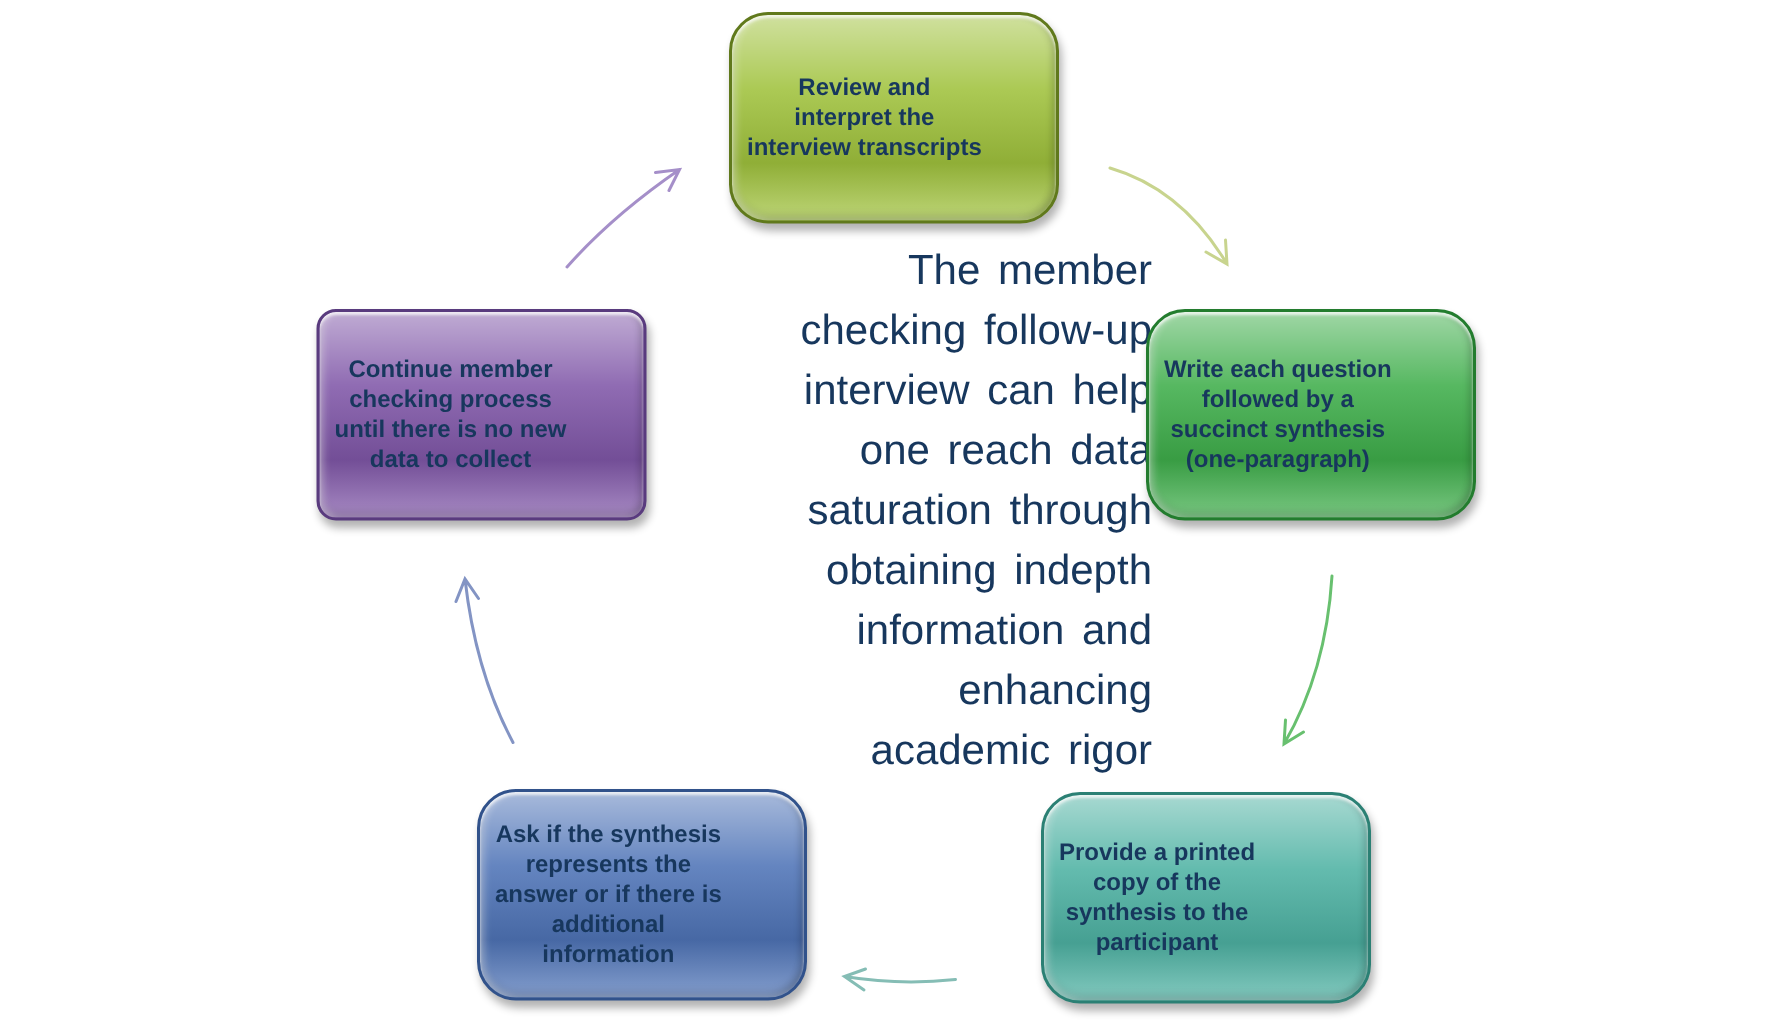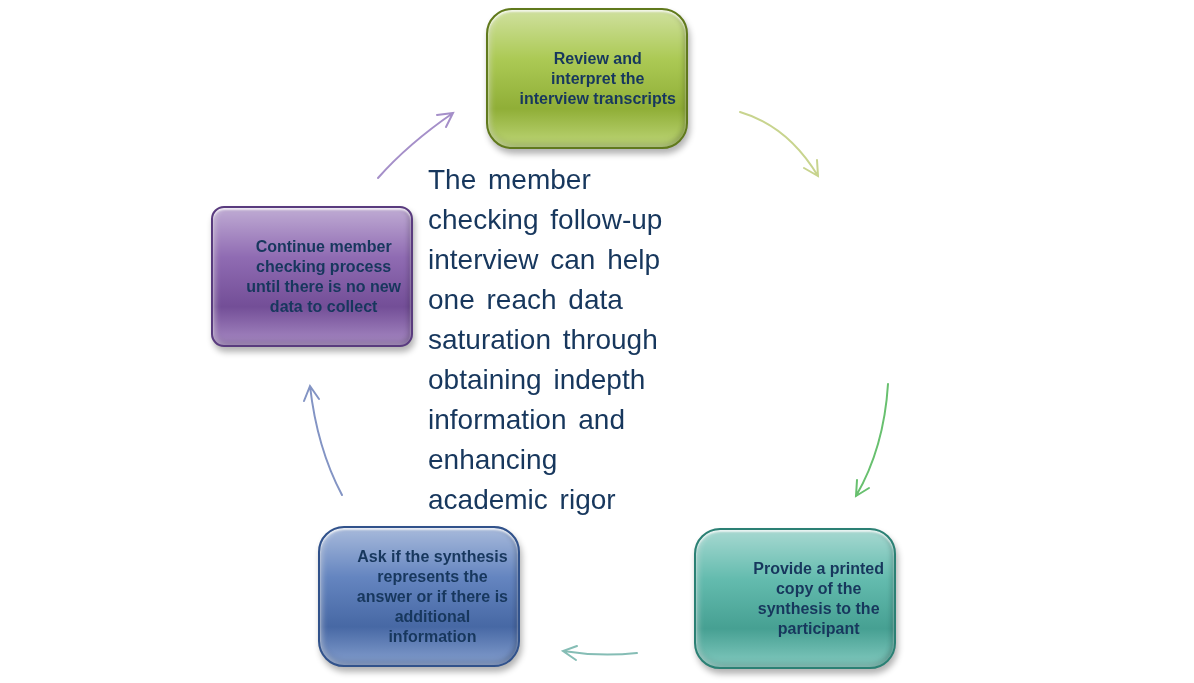--- a/index.html
+++ b/index.html
@@ -10,32 +10,32 @@
     overflow:hidden;
     font-family:"Liberation Sans", sans-serif;
   }
   .arrows-layer{
     position:absolute;left:0;top:0;width:1194px;height:683px;
     pointer-events:none;
   }
   .center-caption{
     position:absolute;
     left:428px;top:160px;width:340px;
-    text-align:left;
+    text-align:right;
     font-size:28px;line-height:40px;
     word-spacing:4px;
     color:#17375d;
     white-space:pre-line;
   }
   .step{
     position:absolute;
-    width:202px;height:141px;
+    width:220px;height:141px;
     border-radius:26px;
     border:2px solid var(--rim,#555);
-    display:flex;align-items:center;justify-content:flex-end;
+    display:flex;align-items:center;justify-content:flex-start;
     text-align:center;
     padding:6px 10px;
     box-sizing:border-box;
     color:#17375d;
     font-size:16px;line-height:20px;font-weight:bold;
     white-space:pre-line;
     background:
       linear-gradient(180deg, rgba(255,255,255,.50) 0%, rgba(255,255,255,.12) 36%, rgba(0,0,0,.10) 72%, rgba(255,255,255,.28) 98%),
       var(--base,#888);
     box-shadow:
@@ -73,20 +73,26 @@
 information and
 enhancing
 academic rigor</div>
 
   <div class="step step-top" style="--base: #a0c23d; --rim: #60791c;">
     <span>Review and
 interpret the
 interview transcripts</span>
   </div>
 
+  <div class="step step-right" style="--base: #3fae4b; --rim: #237c2e;">
+    <span>Write each question
+followed by a
+succinct synthesis
+(one-paragraph)</span>
+  </div>
 
   <div class="step step-bright" style="--base: #4eb2a3; --rim: #2b8074;">
     <span>Provide a printed
 copy of the
 synthesis to the
 participant</span>
   </div>
 
   <div class="step step-bleft" style="--base: #4f74b7; --rim: #31528b;">
     <span>Ask if the synthesis

